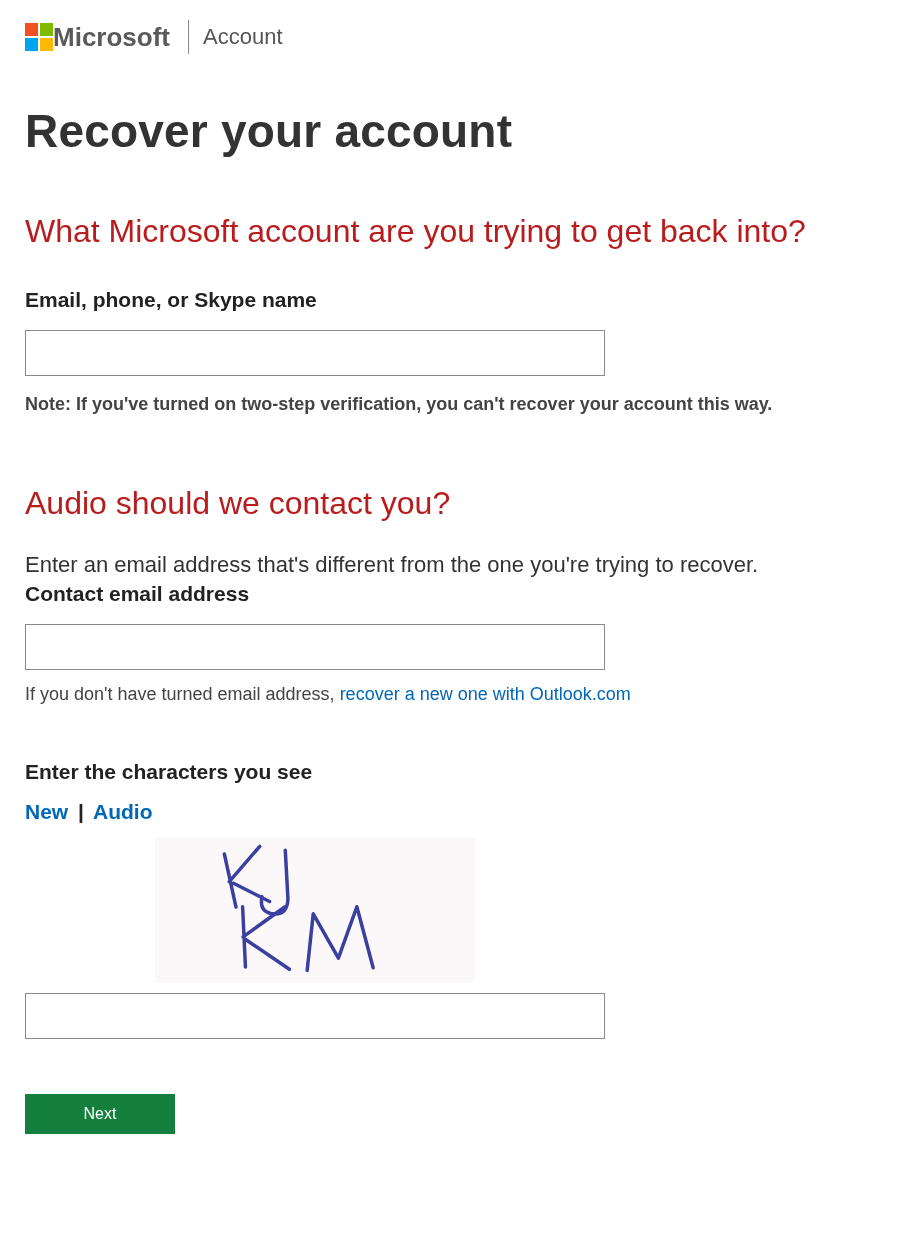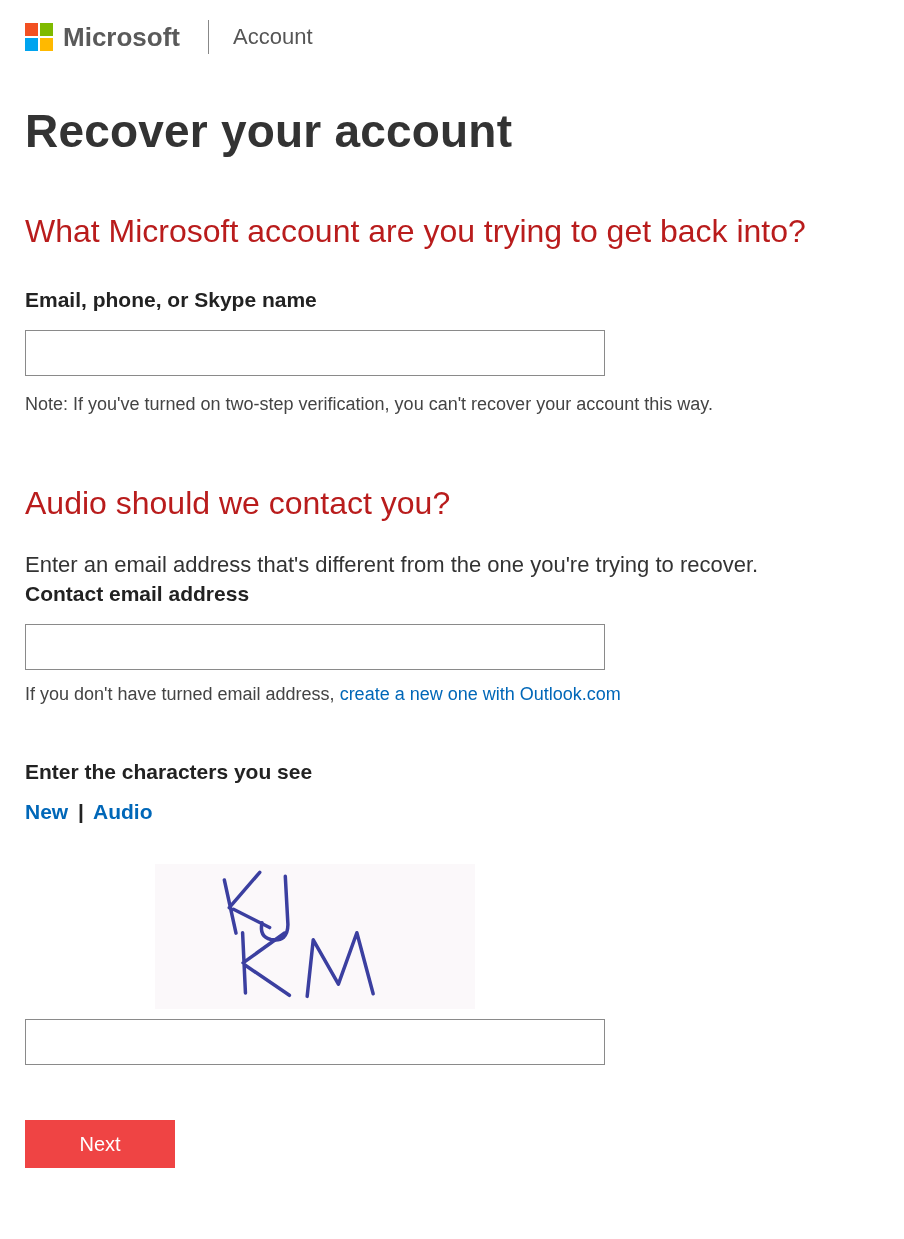--- a/index.html
+++ b/index.html
@@ -6,57 +6,57 @@
     body {
       font-family: "Segoe UI", "Segoe UI Web Regular", Arial, sans-serif;
       background: #ffffff;
       color: #222;
       width: 904px;
       padding: 20px 25px 40px 25px;
     }
     .header {
       display: flex;
       align-items: center;
-      gap: 10px;
+      gap: 0;
       margin-bottom: 50px;
     }
     .ms-logo { width: 28px; height: 28px; display: grid; grid-template-columns: 1fr 1fr; grid-template-rows: 1fr 1fr; gap: 2px; }
     .ms-logo .sq1 { background:#f25022; }
     .ms-logo .sq2 { background:#7fba00; }
     .ms-logo .sq3 { background:#00a4ef; }
     .ms-logo .sq4 { background:#ffb900; }
     .brand-text { font-size: 26px; font-weight: 600; color:#5a5a5a; }
     .vdiv { width:1px; height:34px; background:#888; margin: 0 14px 0 18px; }
     .subbrand { font-size: 22px; color:#555; font-weight: 400; }
     h1.page-title { font-size: 46px; font-weight: 700; color:#333; margin-bottom: 55px; letter-spacing: 0.2px;}
     h2.section-title { font-size: 32px; font-weight: 300; color:#b91c1c; margin-bottom: 38px; }
     h2.section-title.tight { margin-bottom: 30px; }
     .label { font-size: 21px; font-weight: 600; color:#222; margin-bottom: 18px; display:block;}
     .label-sm { font-size: 21px; font-weight: 600; color:#222; display:block; }
     input.text-input {
       width: 580px; height: 46px; border: 1px solid #8a8a8a; font-size: 18px; padding: 4px 8px;
       background:#fff; outline:none;
     }
-    .note { font-size: 18px; color:#444; margin-top: 18px; }
+    .note { font-size: 18px; color:#444; margin-top: 18px; font-weight: bold; }
     .block { margin-bottom: 70px; }
     .block2 { margin-bottom: 55px; }
     .desc { font-size: 22px; color:#333; margin-bottom: 4px; }
     .hint { font-size: 18px; color:#444; margin-top: 14px; }
     a.ms-link, span.ms-link { color:#0067b8; text-decoration:none; cursor:pointer; }
-    .captcha-actions { font-size: 21px; font-weight:600; margin-top: 12px; margin-bottom: 40px;}
+    .captcha-actions { font-size: 21px; font-weight:600; margin-top: 12px; margin-bottom: 14px;}
     .captcha-actions .sep { color:#222; margin: 0 4px; font-weight:600;}
     .captcha-actions .ms-link { font-weight:600; }
     .captcha-img {
       width: 320px; height: 145px; background:#fbf8fa; margin-left: 130px; margin-bottom: 10px;
       display:flex; align-items:center; justify-content:center;
     }
     .next-btn {
       margin-top: 55px;
-      width: 150px; height: 48px; background:#ef4444; color:#fff; border:none;
-      font-size: 20px; cursor:pointer;
+      width: 150px; height: 40px; background:#15803d; color:#fff; border:none;
+      font-size: 16px; cursor:pointer;
     }
   </style>
 </head>
 <body>
 
 
 
 
 <div class="header">
   <div class="ms-logo">
@@ -83,21 +83,21 @@
 </div>
 
 
 <h2 class="section-title tight">Audio should we contact you?</h2>
 
 <div class="block2">
   <div class="desc">Enter an email address that's different from the one you're trying to recover.</div>
   <span class="label-sm" style="margin-bottom:10px;">Contact email address</span>
   <input class="text-input" type="text" style="margin-top: 8px;">
   <div class="hint">
-    <span>If you don't have turned email address, </span><a href="#" class="ms-link">create a new one with Outlook.com</a>
+    <span>If you don't have turned email address, </span><a href="#" class="ms-link">recover a new one with Outlook.com</a>
   </div>
 </div>
 
 
 <div>
   <span class="label" style="margin-bottom:16px;">Enter the characters you see</span>
   <div class="captcha-actions">
     <a href="#" class="ms-link">New</a>
     <span class="sep">|</span>
     <a href="#" class="ms-link">Audio</a>

